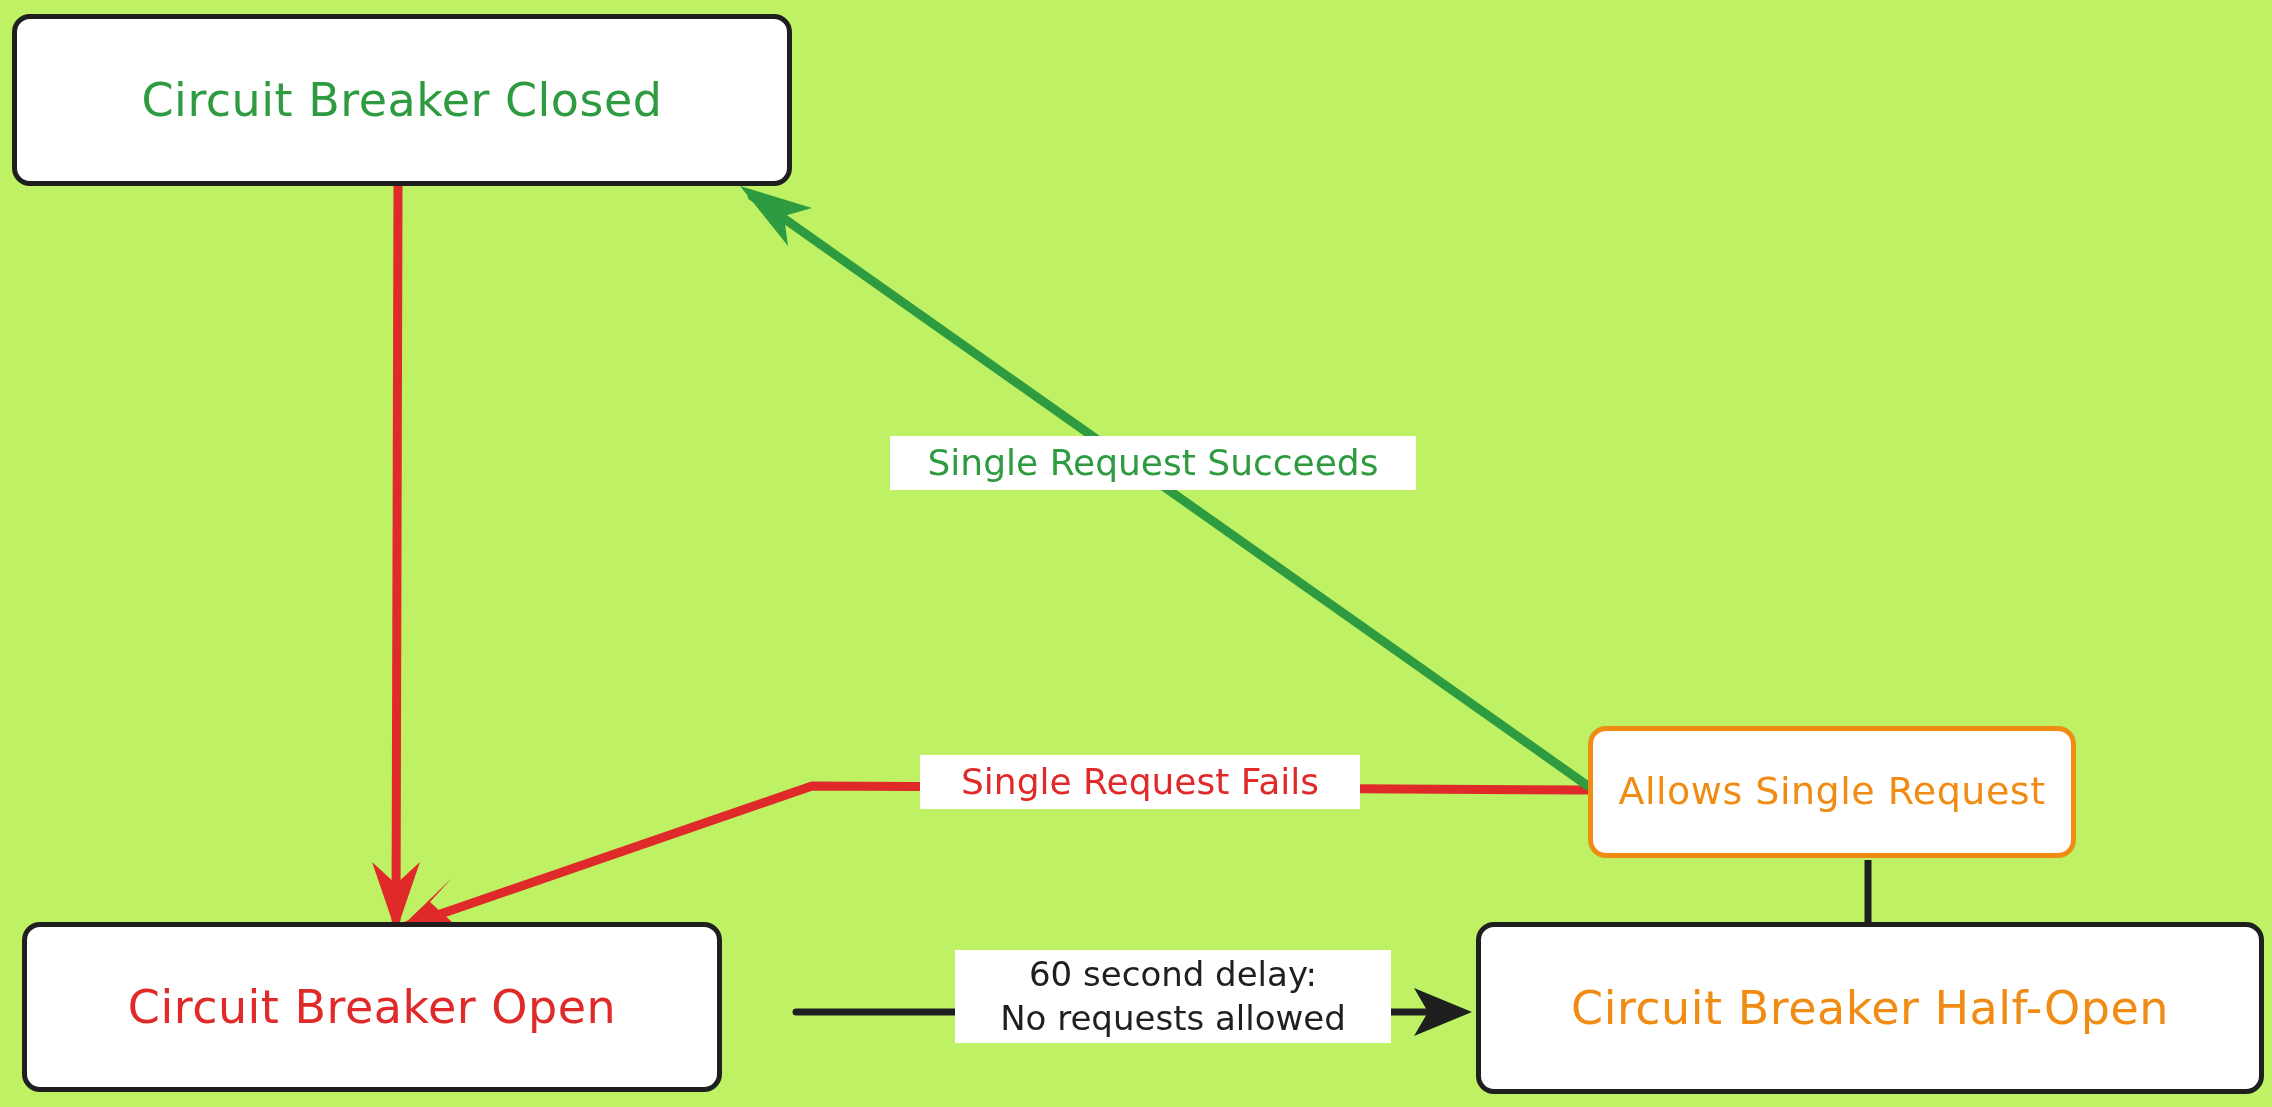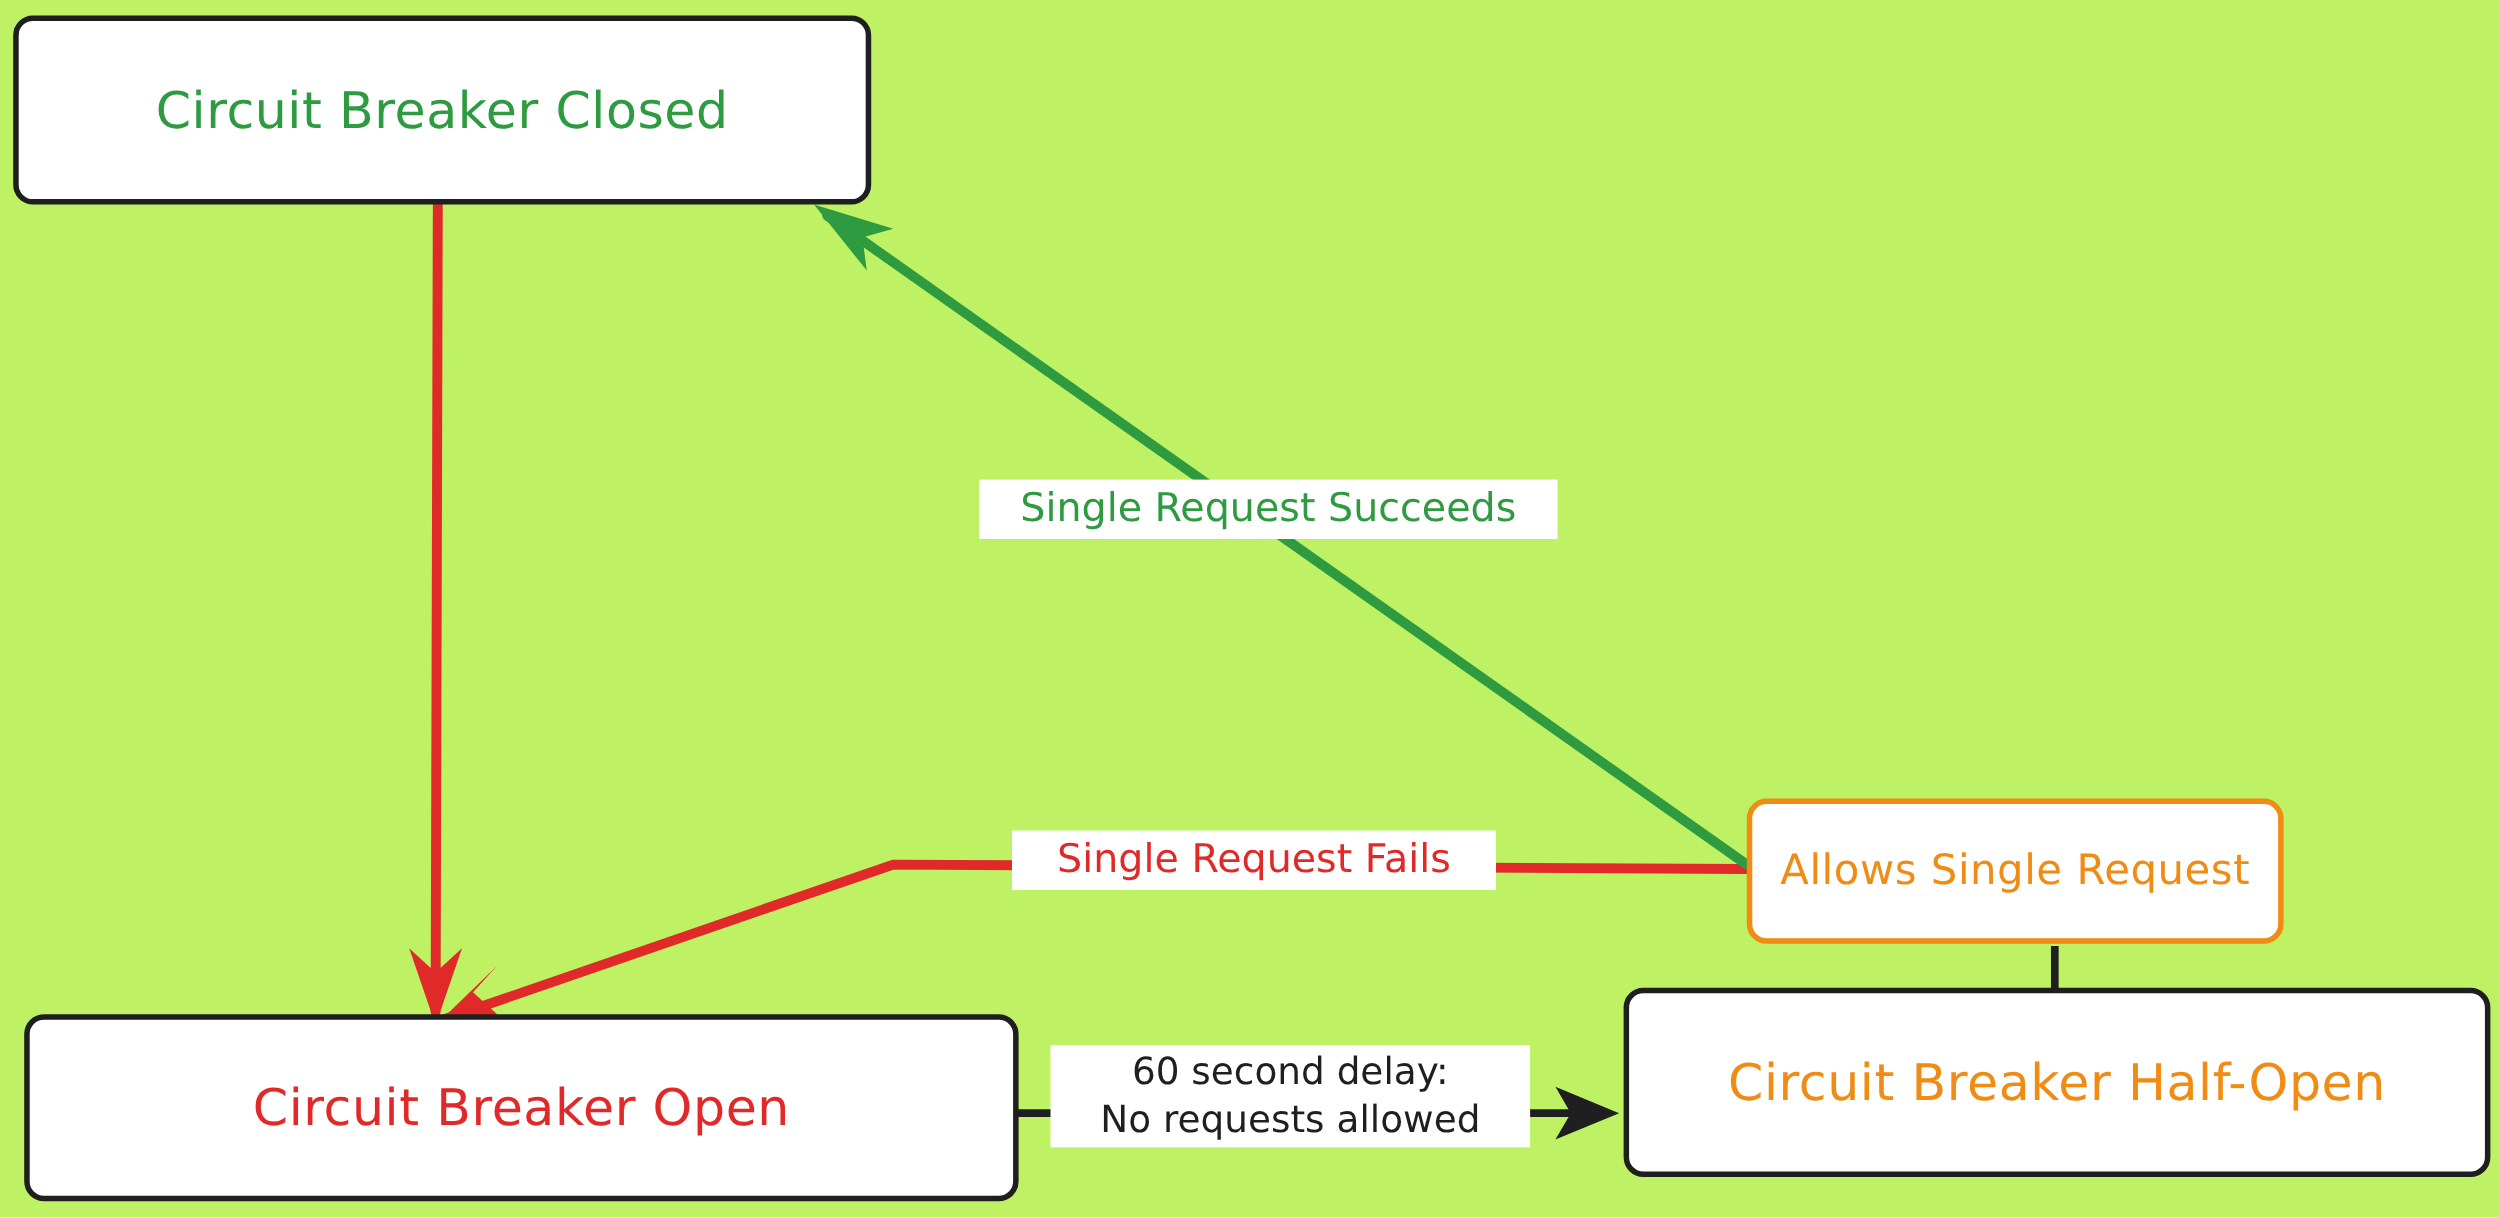--- a/index.html
+++ b/index.html
@@ -52,29 +52,29 @@
   .label-green  { color: #2E9B40; }
   .label-red    { color: #E02A2A; }
   .label-orange { color: #F08C14; }
 
   #node-closed {
     left: 12px;  top: 14px;
     width: 780px; height: 172px;
   }
   #node-open {
     left: 22px;  top: 922px;
-    width: 904px; height: 170px;
+    width: 700px; height: 170px;
   }
   #node-allows {
     left: 1588px; top: 726px;
     width: 488px; height: 132px;
   }
   #node-allows .node-label { font-size: 38px; }
   #node-half-open {
-    left: 1476px; top: 898px;
+    left: 1476px; top: 922px;
     width: 788px; height: 172px;
   }
 
   .edge-label {
     position: absolute;
     font-family: "DejaVu Sans", sans-serif;
     line-height: 1.28;
     text-align: center;
     white-space: pre-line;
     background: #ffffff;

